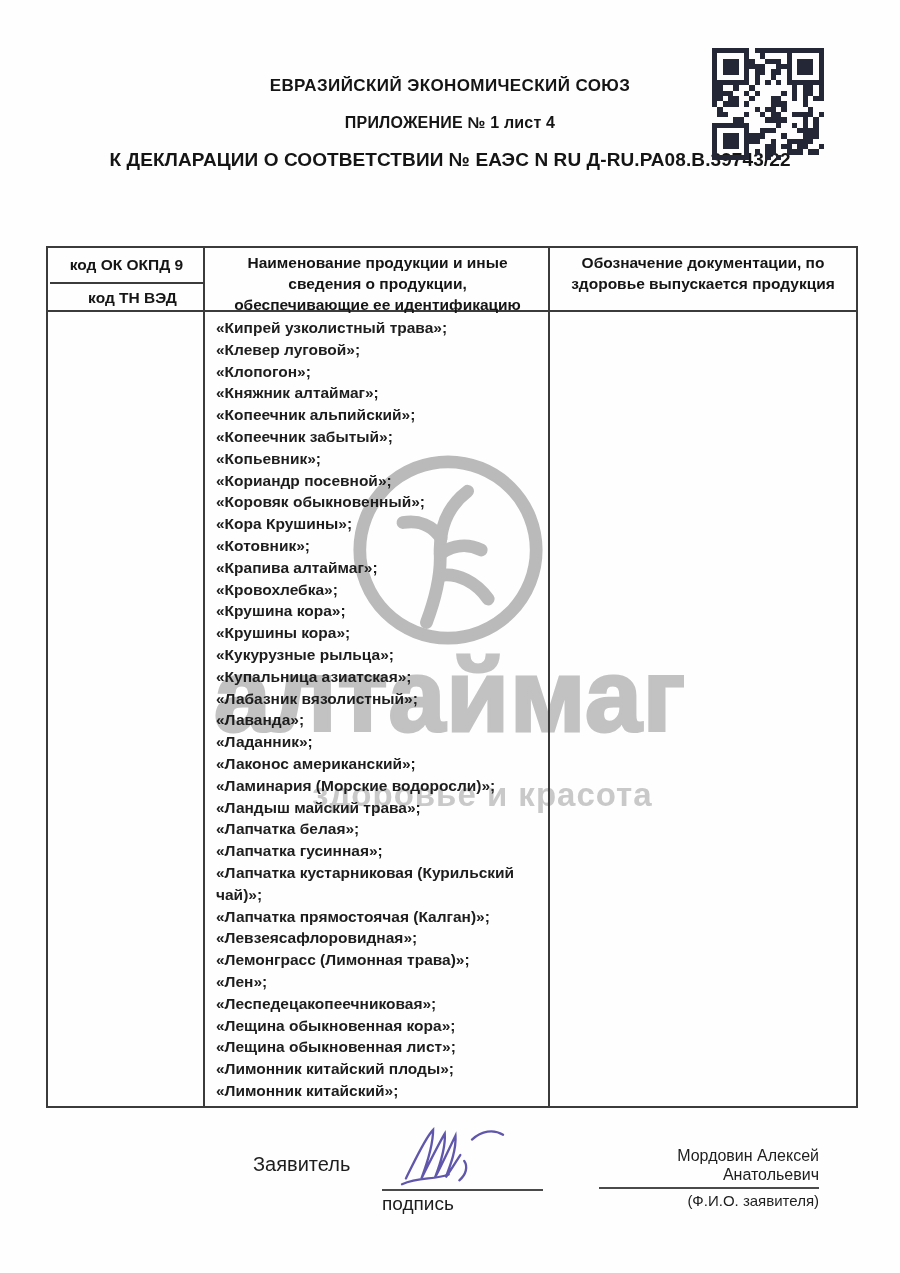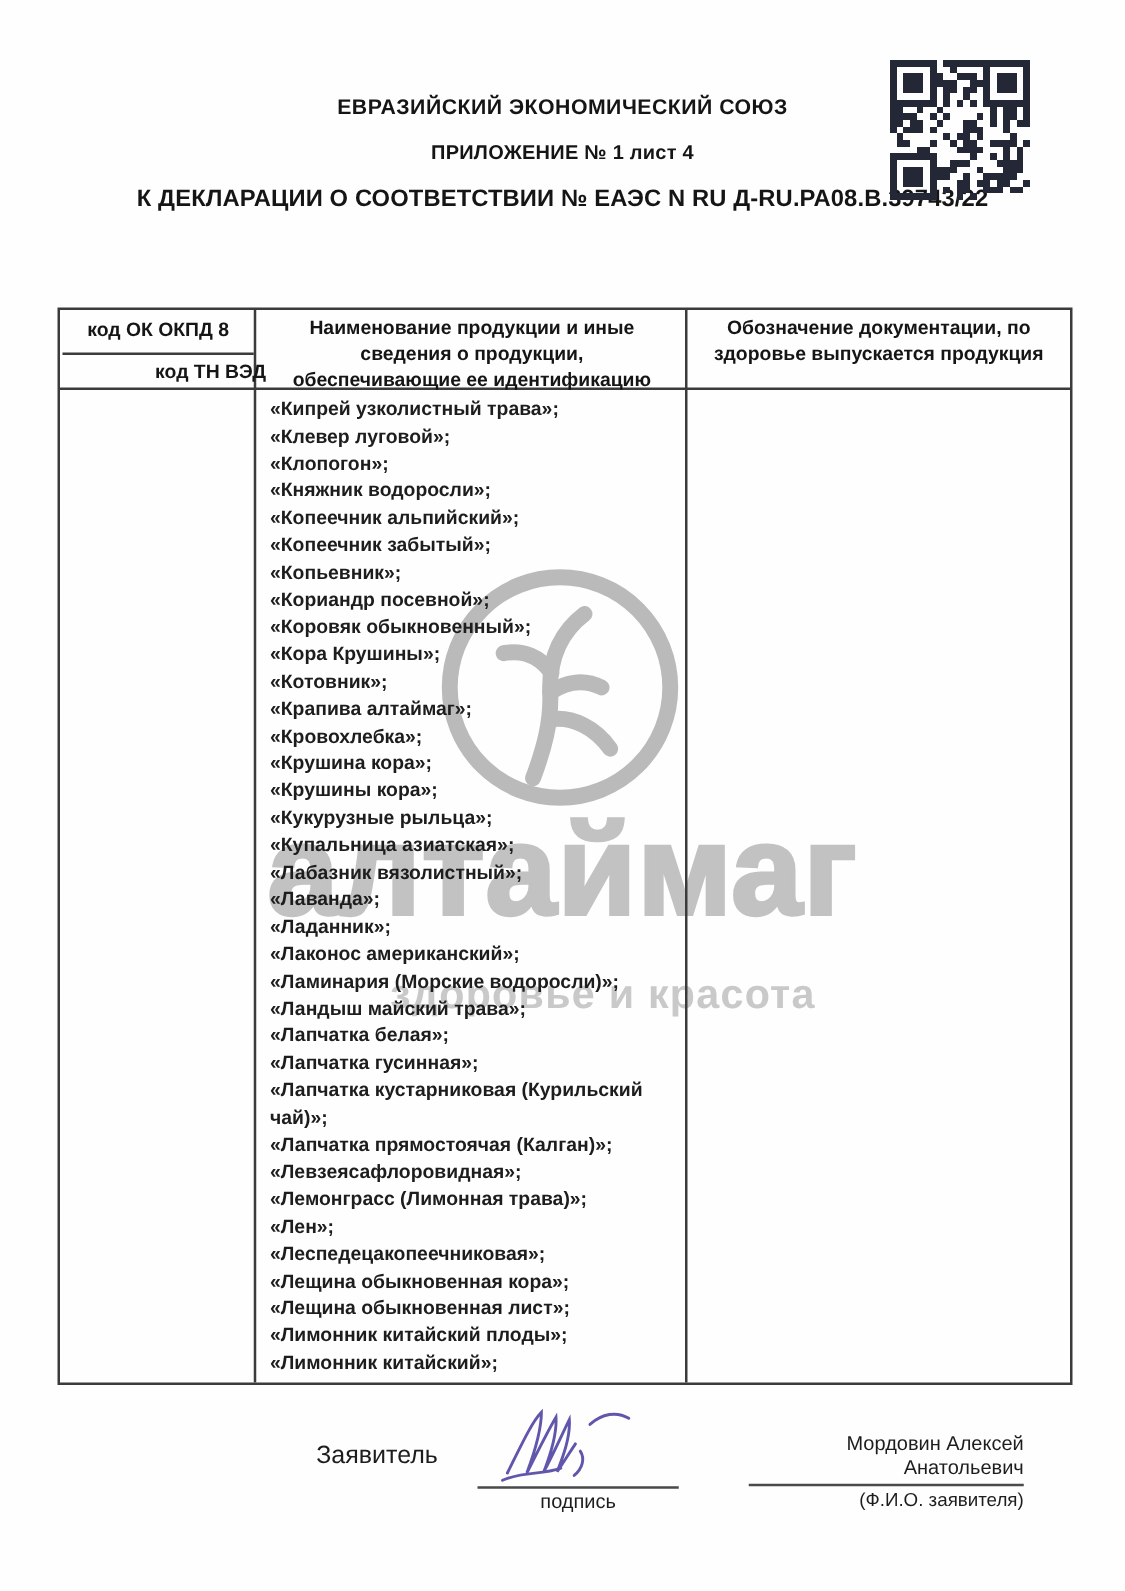--- a/index.html
+++ b/index.html
@@ -28,31 +28,31 @@
   }
   
   .doc-table{left:46px;top:246px;width:808px;height:858px;border:2px solid #3b3b3b;z-index:2;}
   .vline{top:0;bottom:0;width:2px;background:#3b3b3b;}
   .vline1{left:155px;}
   .vline2{left:500px;}
   .hsep{left:0;right:0;top:62px;height:2px;background:#3b3b3b;}
   .th{font-weight:bold;font-size:15.5px;color:#151515;text-align:center;line-height:21px;}
   .c1-head{left:0;top:6px;width:157px;}
   .c1-divider{left:2px;top:34px;width:153px;height:2px;background:#3b3b3b;}
-  .c1-head2{left:0;top:39px;width:169px;margin-left:36px;}
+  .c1-head2{left:0;top:39px;width:169px;}
   .c2-head{left:157px;top:4px;width:345px;}
   .c3-head{left:502px;top:4px;width:306px;}
   .product-list{left:168px;top:69px;width:328px;font-size:15.5px;line-height:21.8px;color:#1d1d1d;font-weight:bold;}
   .product-list div{white-space:normal;}
   
   .ft{z-index:3;}
   .applicant{left:253px;top:1153px;font-size:20px;color:#1d1d1d;}
   .sig-svg{left:396px;top:1124px;width:150px;height:68px;}
   .sig-line{left:382px;top:1189px;width:161px;height:2px;background:#4a4a4a;}
-  .sig-caption{left:382px;top:1193px;width:161px;text-align:center;font-size:16px;color:#1d1d1d;}
+  .sig-caption{left:382px;top:1193px;width:161px;font-size:19px;color:#1d1d1d;}
   .name-block{left:599px;top:1146px;width:220px;text-align:right;font-size:16px;line-height:19px;color:#1d1d1d;}
   .name-underline{height:2px;background:#4a4a4a;margin-top:3px;}
   .name-caption{font-size:15px;margin-top:2px;}
 </style>
 </head>
 <body>
 
 <div class="page">
 
   <div class="abs hdr hdr-union">ЕВРАЗИЙСКИЙ ЭКОНОМИЧЕСКИЙ СОЮЗ</div>
@@ -305,39 +305,39 @@
     </g>
   </svg>
   <div class="abs wm wm-brand">алтаймаг</div>
   <div class="abs wm wm-tagline">здоровье и красота</div>
 
   <div class="abs doc-table">
     <div class="abs vline vline1"></div>
     <div class="abs vline vline2"></div>
     <div class="abs hsep"></div>
 
-    <div class="abs th c1-head">код ОК ОКПД 8</div>
+    <div class="abs th c1-head">код ОК ОКПД 9</div>
     <div class="abs c1-divider"></div>
     <div class="abs th c1-head2">код ТН ВЭД</div>
 
     <div class="abs th c2-head">
         <div>Наименование продукции и иные</div>
         <div>сведения о продукции,</div>
         <div>обеспечивающие ее идентификацию</div>
       </div>
     <div class="abs th c3-head">
         <div>Обозначение документации, по</div>
         <div>здоровье выпускается продукция</div>
       </div>
 
     <div class="abs product-list">
         <div>«Кипрей узколистный трава»;</div>
         <div>«Клевер луговой»;</div>
         <div>«Клопогон»;</div>
-        <div>«Княжник водоросли»;</div>
+        <div>«Княжник алтаймаг»;</div>
         <div>«Копеечник альпийский»;</div>
         <div>«Копеечник забытый»;</div>
         <div>«Копьевник»;</div>
         <div>«Кориандр посевной»;</div>
         <div>«Коровяк обыкновенный»;</div>
         <div>«Кора Крушины»;</div>
         <div>«Котовник»;</div>
         <div>«Крапива алтаймаг»;</div>
         <div>«Кровохлебка»;</div>
         <div>«Крушина кора»;</div>

